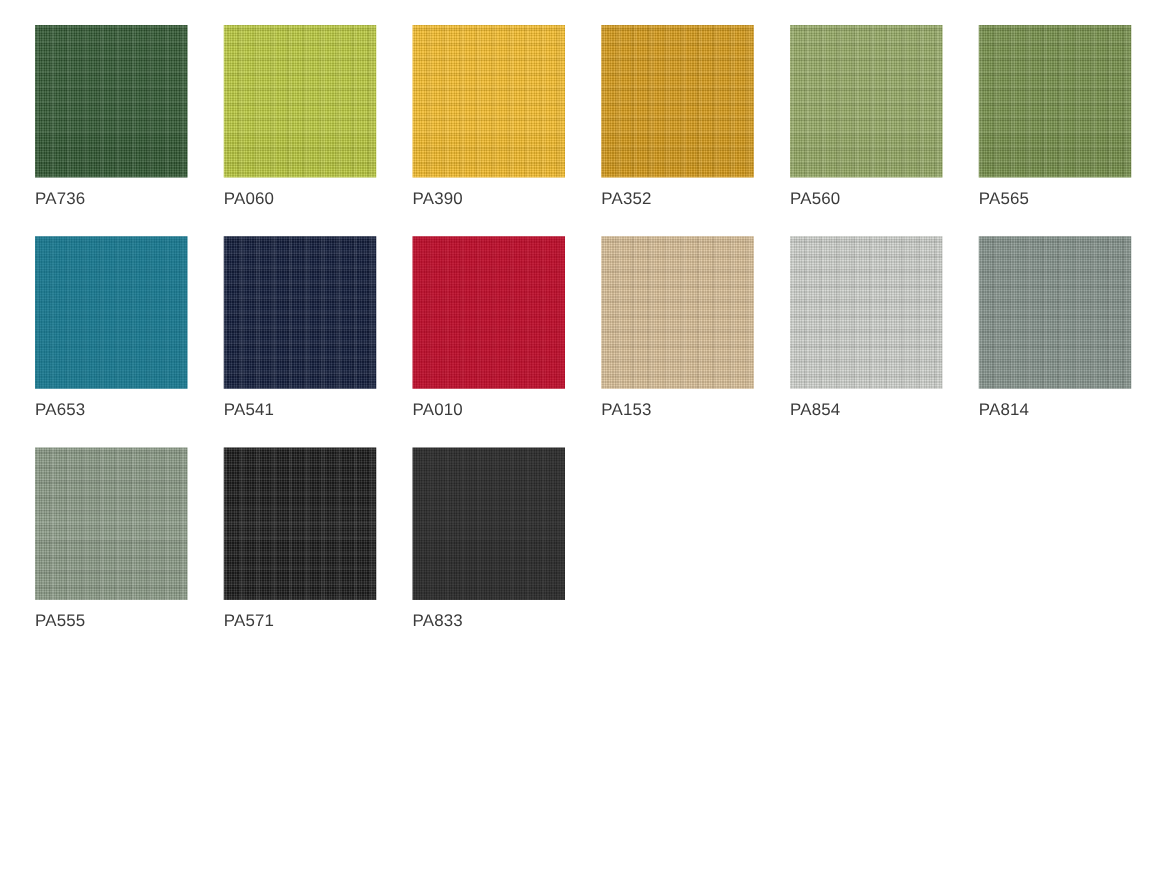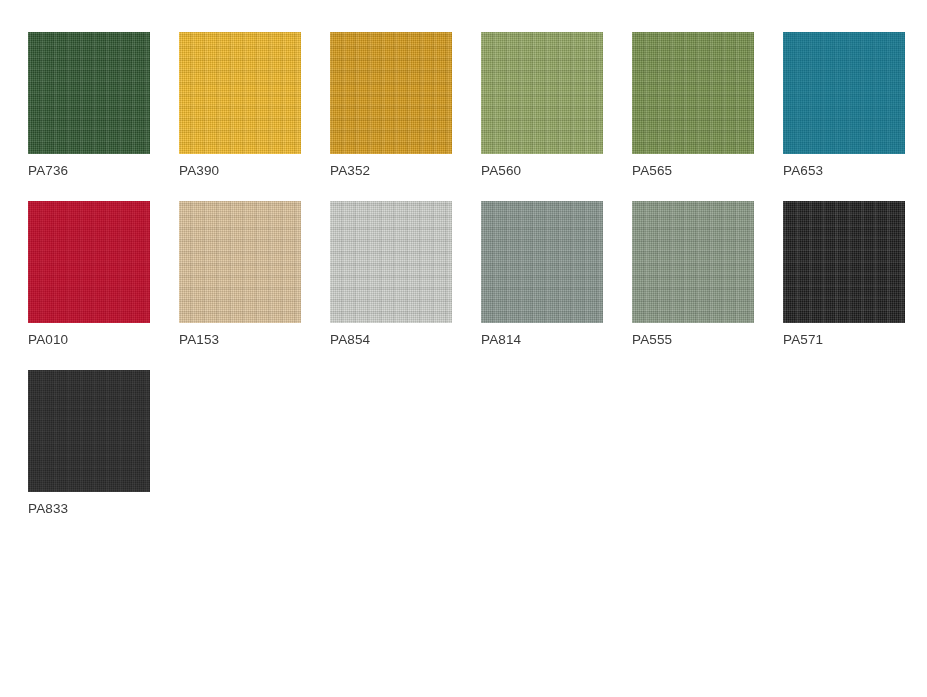--- a/index.html
+++ b/index.html
@@ -14,21 +14,21 @@
     overflow: hidden;
     font-family: "Liberation Sans", "DejaVu Sans", sans-serif;
     -webkit-font-smoothing: antialiased;
   }
 
   #swatch-grid {
     position: relative;
     width: 927px;
     height: 697px;
     box-sizing: border-box;
-    padding: 32px 0 0 28px;
+    padding: 20px 0 0 28px;
     display: grid;
     grid-template-columns: repeat(6, 151px);
     grid-auto-rows: 169px;
     justify-content: start;
     align-content: start;
   }
 
   .swatch-cell {
     width: 151px;
     height: 169px;
@@ -102,38 +102,46 @@
 </style>
 </head>
 <body style="background-color: rgb(255, 255, 255);">
 
 <main id="swatch-grid">
     <div class="swatch-cell">
       <div class="swatch-chip " style="background-color: rgb(47, 86, 48);"></div>
       <div class="swatch-label">PA736</div>
     </div>
     <div class="swatch-cell">
+      <div class="swatch-chip " style="background-color: rgb(188, 203, 66);"></div>
+      <div class="swatch-label">PA060</div>
+    </div>
+    <div class="swatch-cell">
       <div class="swatch-chip " style="background-color: rgb(243, 187, 42);"></div>
       <div class="swatch-label">PA390</div>
     </div>
     <div class="swatch-cell">
       <div class="swatch-chip tex-coarse" style="background-color: rgb(215, 156, 27);"></div>
       <div class="swatch-label">PA352</div>
     </div>
     <div class="swatch-cell">
       <div class="swatch-chip tex-coarse" style="background-color: rgb(147, 167, 99);"></div>
       <div class="swatch-label">PA560</div>
     </div>
     <div class="swatch-cell">
       <div class="swatch-chip tex-coarse" style="background-color: rgb(119, 145, 76);"></div>
       <div class="swatch-label">PA565</div>
     </div>
     <div class="swatch-cell">
       <div class="swatch-chip tex-smooth" style="background-color: rgb(27, 122, 145);"></div>
       <div class="swatch-label">PA653</div>
+    </div>
+    <div class="swatch-cell">
+      <div class="swatch-chip tex-coarse" style="background-color: rgb(20, 31, 62);"></div>
+      <div class="swatch-label">PA541</div>
     </div>
     <div class="swatch-cell">
       <div class="swatch-chip tex-smooth" style="background-color: rgb(189, 15, 44);"></div>
       <div class="swatch-label">PA010</div>
     </div>
     <div class="swatch-cell">
       <div class="swatch-chip " style="background-color: rgb(222, 196, 156);"></div>
       <div class="swatch-label">PA153</div>
     </div>
     <div class="swatch-cell">

